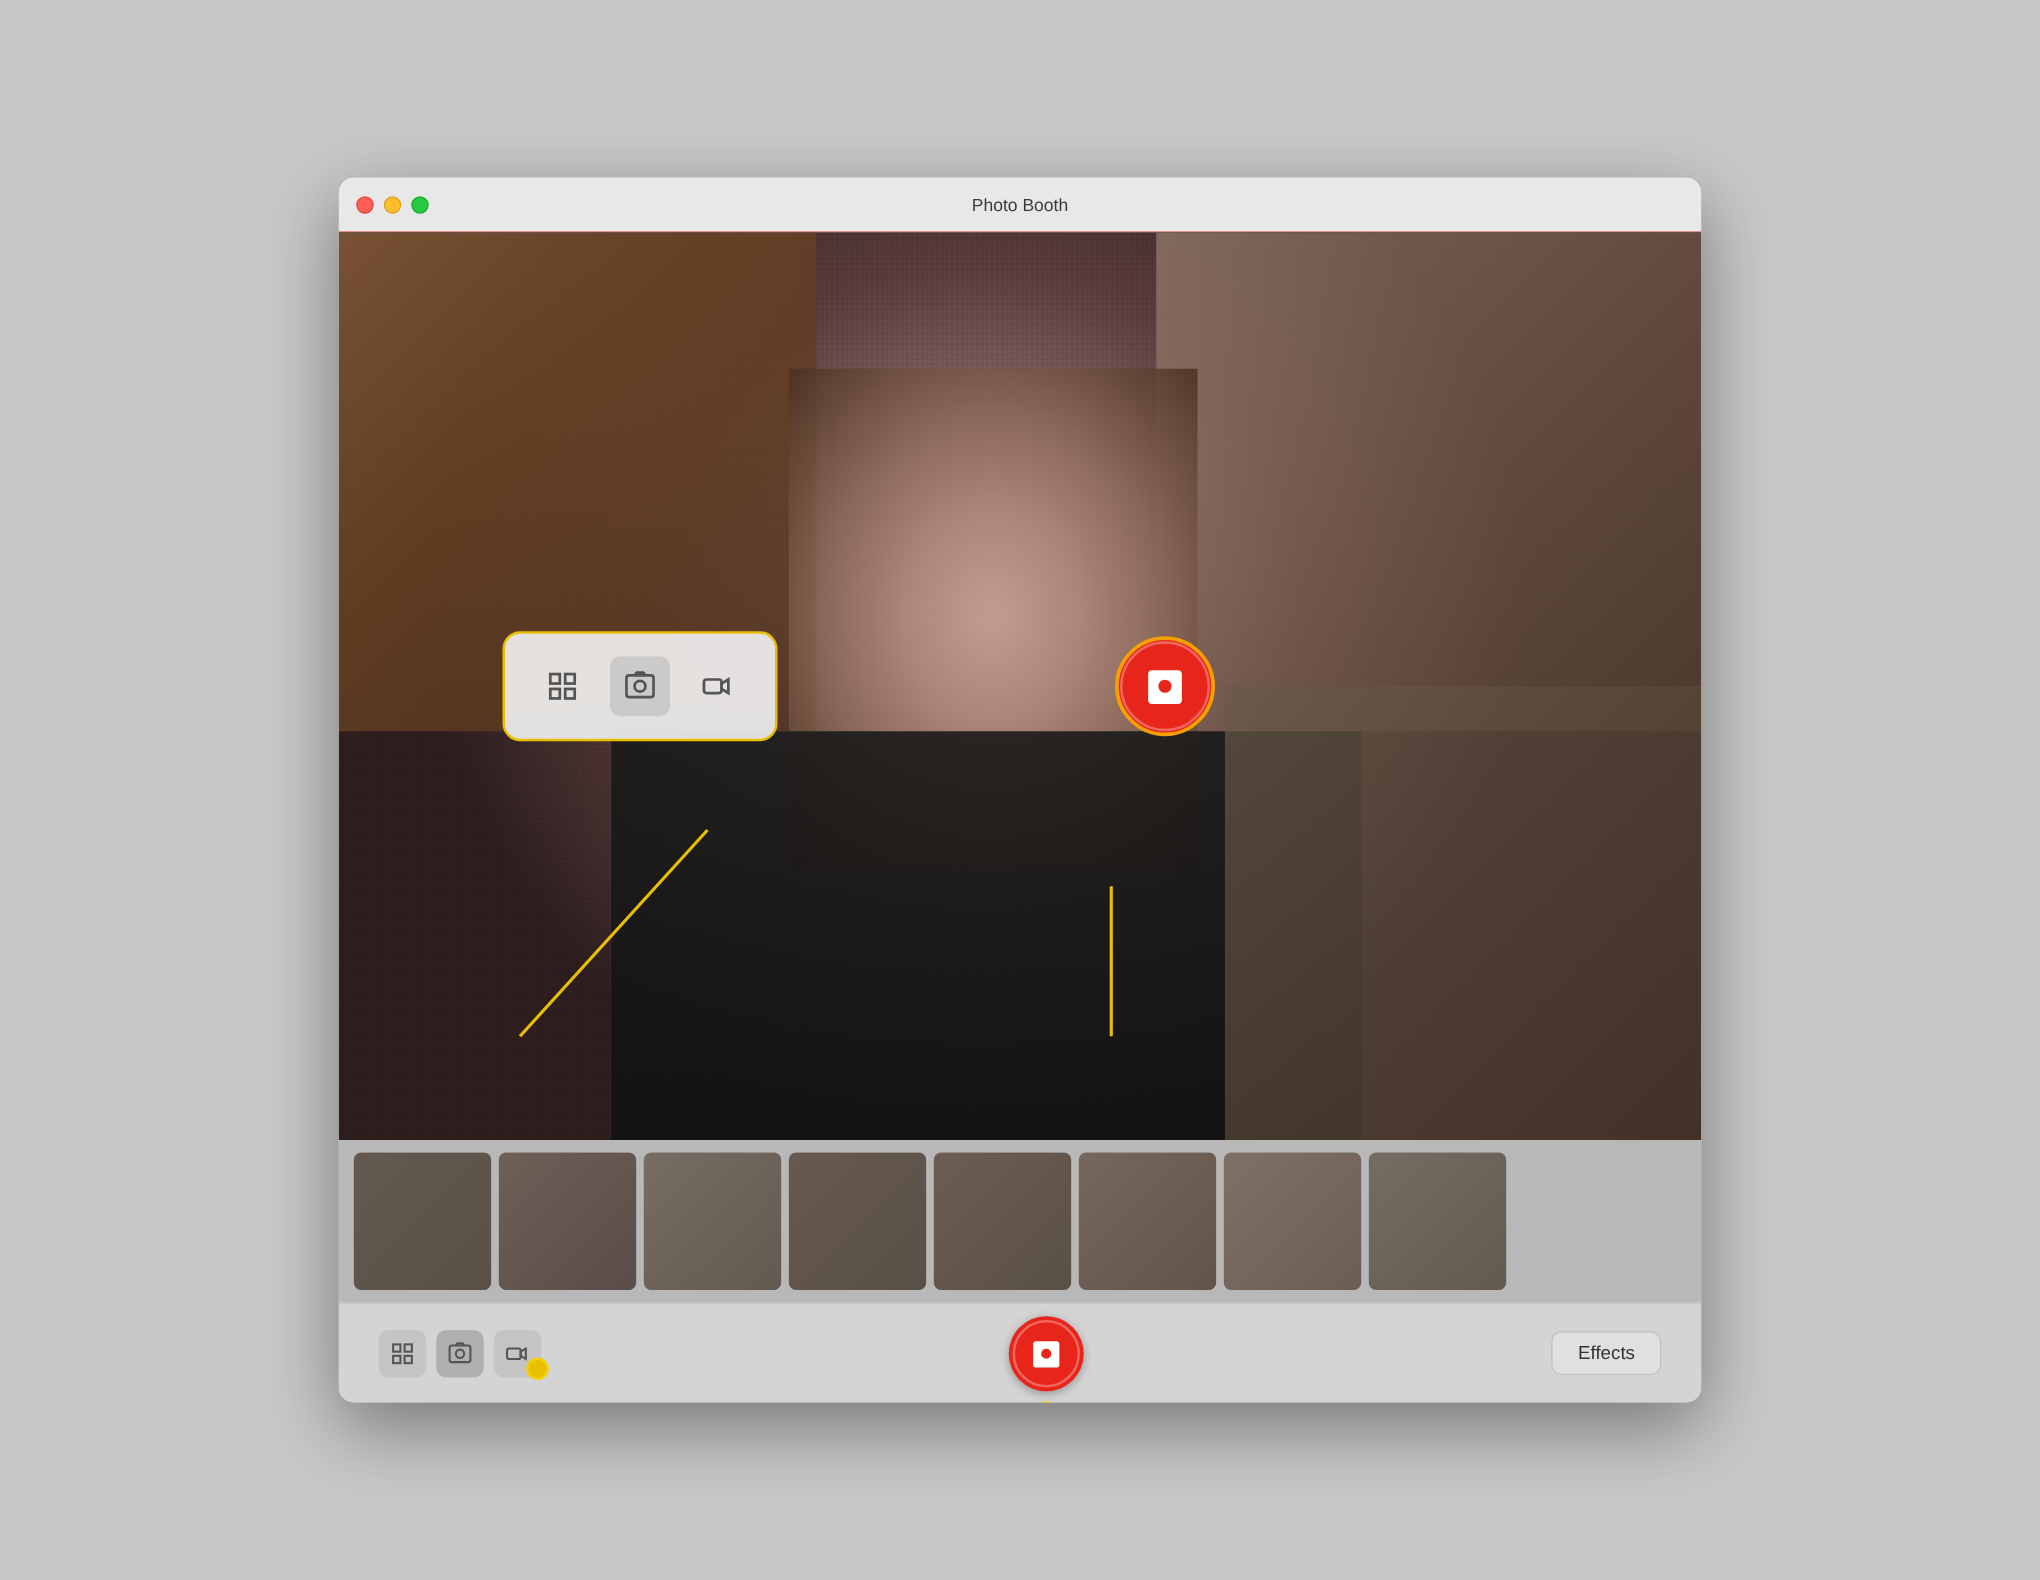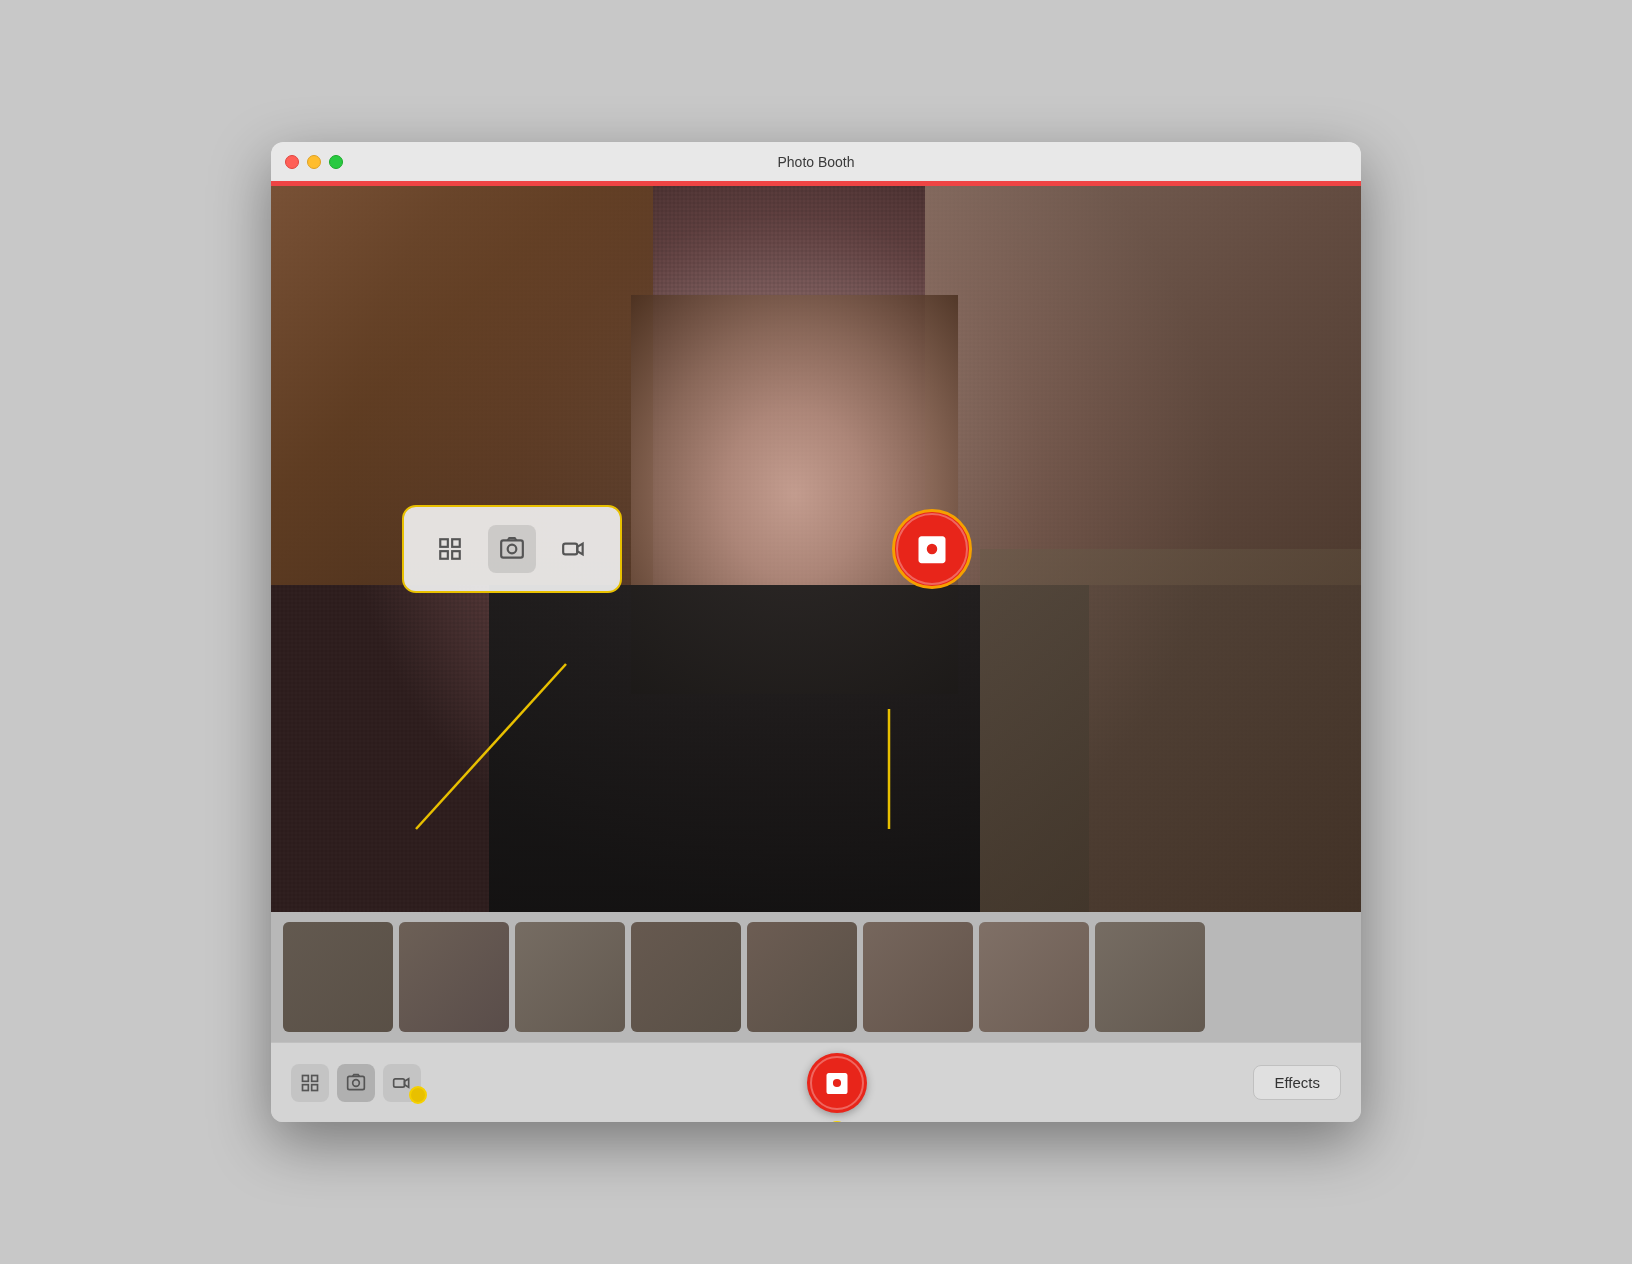--- a/index.html
+++ b/index.html
@@ -24,21 +24,21 @@
       transform: translate(-50%, -50%);
       display: flex;
       flex-direction: column;
       overflow: hidden;
     }
 
     
     .title-bar {
       height: 44px;
       background: #e8e8e8;
-      border-bottom: 5px solid #ef4444;
+      border-bottom: 1px solid #ef4444;
       display: flex;
       align-items: center;
       justify-content: center;
       position: relative;
       flex-shrink: 0;
       border-radius: 12px 12px 0 0;
     }
 
     .traffic-lights {
       position: absolute;
@@ -102,21 +102,21 @@
       opacity: 0.6;
     }
 
     
     .bottom-toolbar {
       height: 80px;
       background: #d4d4d4;
       display: flex;
       align-items: center;
       justify-content: space-between;
-      padding: 0 20px;
+      padding: 0 32px;
       flex-shrink: 0;
       border-top: 1px solid #c0c0c0;
     }
 
     .toolbar-left {
       display: flex;
       align-items: center;
       gap: 8px;
     }
 

